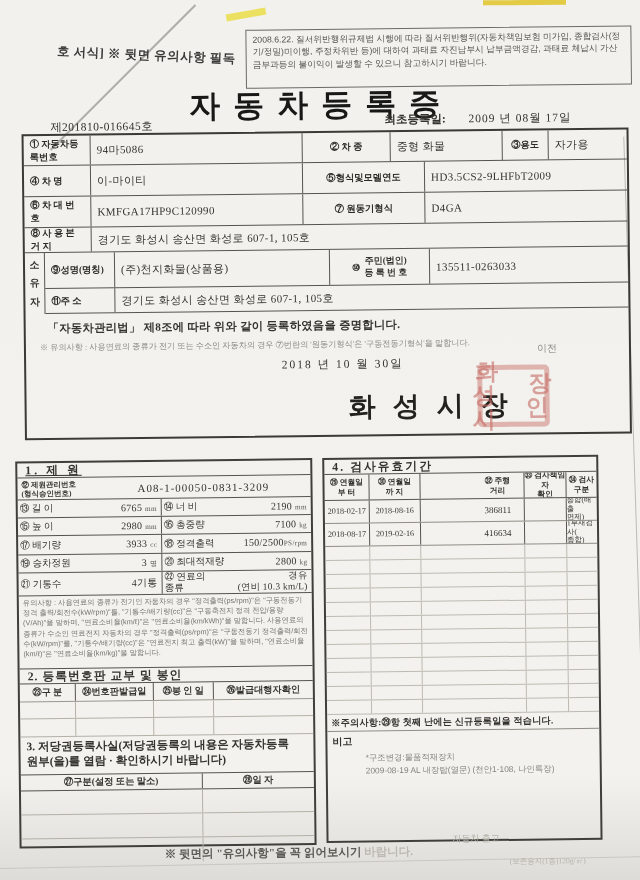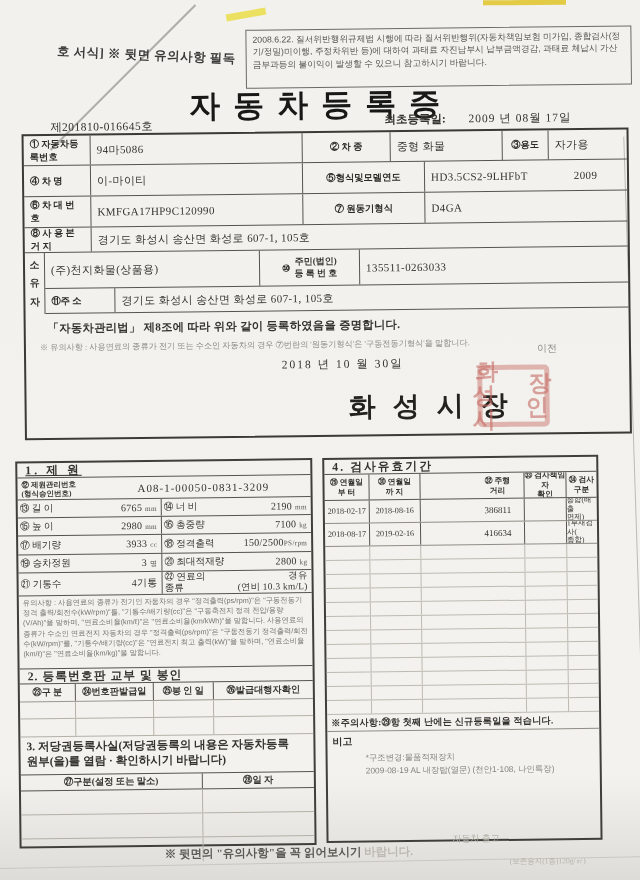--- a/index.html
+++ b/index.html
@@ -33,21 +33,21 @@
   .vtable { position:absolute; left:25px; top:131px; width:607px; height:306px;
     border:2px solid #3b3a36; }
   .vr { display:flex; border-bottom:1px solid #56544e; }
   .vr .c { border-right:1px solid #56544e; display:flex; align-items:center; padding:0 6px; overflow:hidden; }
   .vr .c:last-child { border-right:none; flex:1; }
   .lab { font-weight:bold; font-size:9.3px; color:#2b2a27; }
   .val { font-size:11px; letter-spacing:.4px; }
   .r1 { height:30px; } .r2 { height:31px; } .r3 { height:31px; } .r4 { height:25px; }
   .w67 { width:67px; } .w212 { width:212px; } .w88 { width:88px; justify-content:center; }
   .w112 { width:112px; } .w46 { width:46px; justify-content:center; } .w122 { width:122px; justify-content:center; }
-  .year { margin-left:46px; }
+  .year { }
   .ownerblk { display:flex; height:61px; border-bottom:none; }
   .ocol { width:20px; border-right:1px solid #56544e; display:flex; align-items:center; justify-content:center;
     font-size:10px; font-weight:bold; line-height:1.85; text-align:center; }
   .orows { flex:1; display:flex; flex-direction:column; }
   .or1 { display:flex; height:36px; border-bottom:1px solid #56544e; }
   .or2 { display:flex; height:25px; border-bottom:1px solid #56544e; }
   .or1 .c,.or2 .c { border-right:1px solid #56544e; display:flex; align-items:center; padding:0 6px; }
   .or1 .c:last-child,.or2 .c:last-child { border-right:none; flex:1; }
   .w70 { width:70px; } .w215 { width:215px; } .w100 { width:100px; justify-content:center; gap:4px; }
   .tenlab { font-size:9px; font-weight:bold; line-height:1.25; text-align:center; }
@@ -167,20 +167,21 @@
       <div class="vr r4">
         <div class="c w67 lab">⑧ 사 용 본 거 지</div>
         <div class="c val">경기도 화성시 송산면 화성로 607-1, 105호</div>
       </div>
       <div class="vr ownerblk">
         <div class="ocol pre">소
 유
 자</div>
         <div class="orows">
           <div class="or1">
+            <div class="c w70 lab">⑨성명(명칭)</div>
             <div class="c w215 val">(주)천지화물(상품용)</div>
             <div class="c w100">
                 <span class="lab">⑩</span>
                 <span class="tenlab pre">주민(법인)
 등 록 번 호</span>
               </div>
             <div class="c val">135511-0263033</div>
           </div>
           <div class="or2">
             <div class="c w70 lab">⑪주        소</div>

